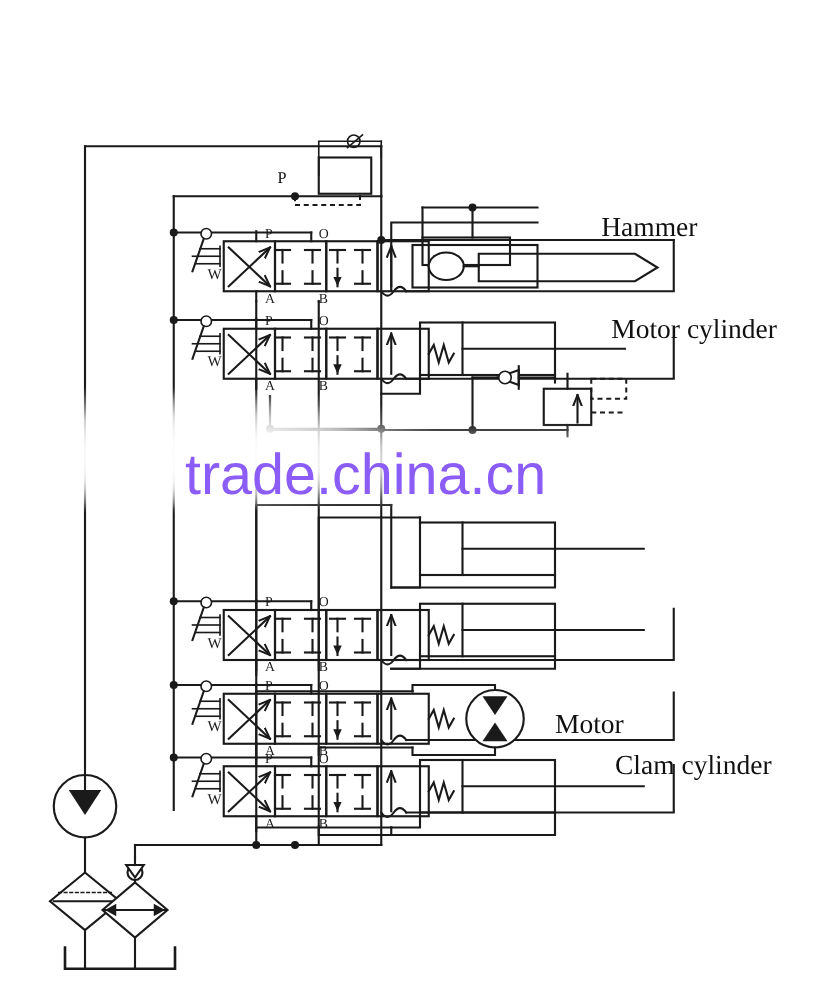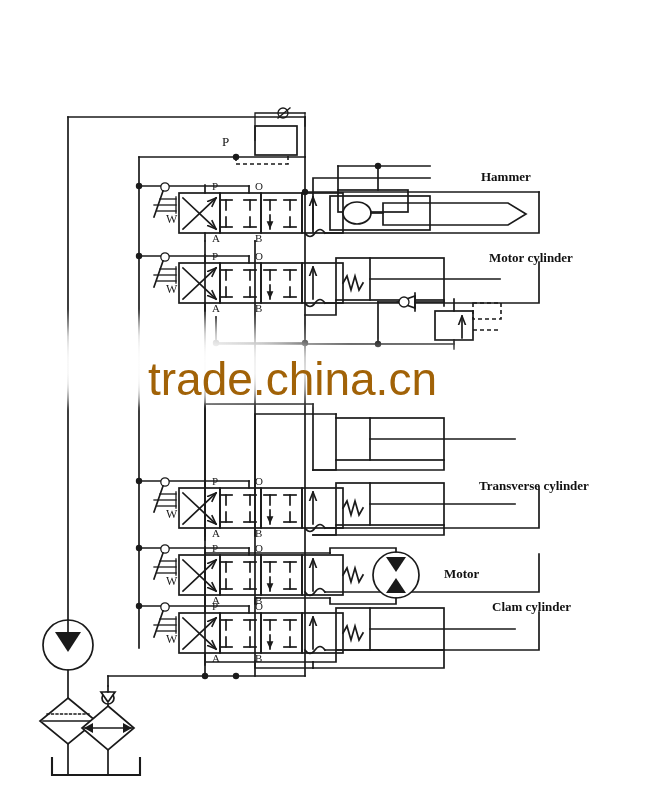--- a/index.html
+++ b/index.html
@@ -2,28 +2,28 @@
 <html><head>
 <meta charset="utf-8">
 <title>Hydraulic Schematic</title>
 <style>
   html,body{margin:0;padding:0;background:#ffffff;}
   body{font-family:"Liberation Serif",serif;}
   #stage{position:relative;width:658px;height:800px;background:#fff;overflow:hidden;}
   #diagram{position:absolute;left:0;top:0;width:658px;height:800px;}
   .wm{position:absolute;pointer-events:none;}
   #wm-text{left:148px;top:352px;font-family:"Liberation Sans",sans-serif;font-size:46px;
-           color:#a16207;letter-spacing:0px;white-space:nowrap;}
+           color:#8b5cf6;letter-spacing:0px;white-space:nowrap;}
   #wm-glow{left:40px;top:300px;width:560px;height:120px;
            background:radial-gradient(ellipse 52% 60% at 12% 50%, rgba(255,255,255,.95) 0%, rgba(255,255,255,.75) 35%, rgba(255,255,255,0) 72%),
                       radial-gradient(ellipse 40% 55% at 27% 50%, rgba(255,255,255,.92) 0%, rgba(255,255,255,.6) 40%, rgba(255,255,255,0) 75%);}
   #wm-bar{left:0px;top:338px;width:658px;height:70px;
           background:linear-gradient(to bottom, rgba(255,255,255,0) 0%, rgba(255,255,255,.55) 28%, rgba(255,255,255,.75) 50%, rgba(255,255,255,.45) 75%, rgba(255,255,255,0) 100%);}
-  .lbl{position:absolute;font-family:"Liberation Serif",serif;font-weight:bold;
-       font-size:13px;color:#111;white-space:nowrap;}
+  .lbl{position:absolute;font-family:"Liberation Serif",serif;font-weight:normal;
+       font-size:22px;color:#111;white-space:nowrap;}
 </style>
 </head>
 <body>
 
 <div id="stage">
 
   <svg id="diagram" viewBox="0 0 658 800">
     <defs>
       <style>
         .l  { stroke:#1a1a1a; stroke-width:1.7; fill:none; stroke-linecap:square; }
@@ -334,19 +334,18 @@
     </g>
 
   </svg>
 
   <div class="wm" id="wm-glow"></div>
   <div class="wm" id="wm-bar"></div>
   <div class="wm" id="wm-text">trade.china.cn</div>
 
   <div class="lbl" style="left:481px;top:169px;">Hammer</div>
   <div class="lbl" style="left:489px;top:250px;">Motor cylinder</div>
-  <div class="lbl" style="left:479px;top:478px;">Transverse cylinder</div>
   <div class="lbl" style="left:444px;top:566px;">Motor</div>
   <div class="lbl" style="left:492px;top:599px;">Clam cylinder</div>
 
   <div class="lbl" style="left:222px;top:134px;font-weight:normal;font-size:13px;">P</div>
 
 </div>
 
 </body></html>

